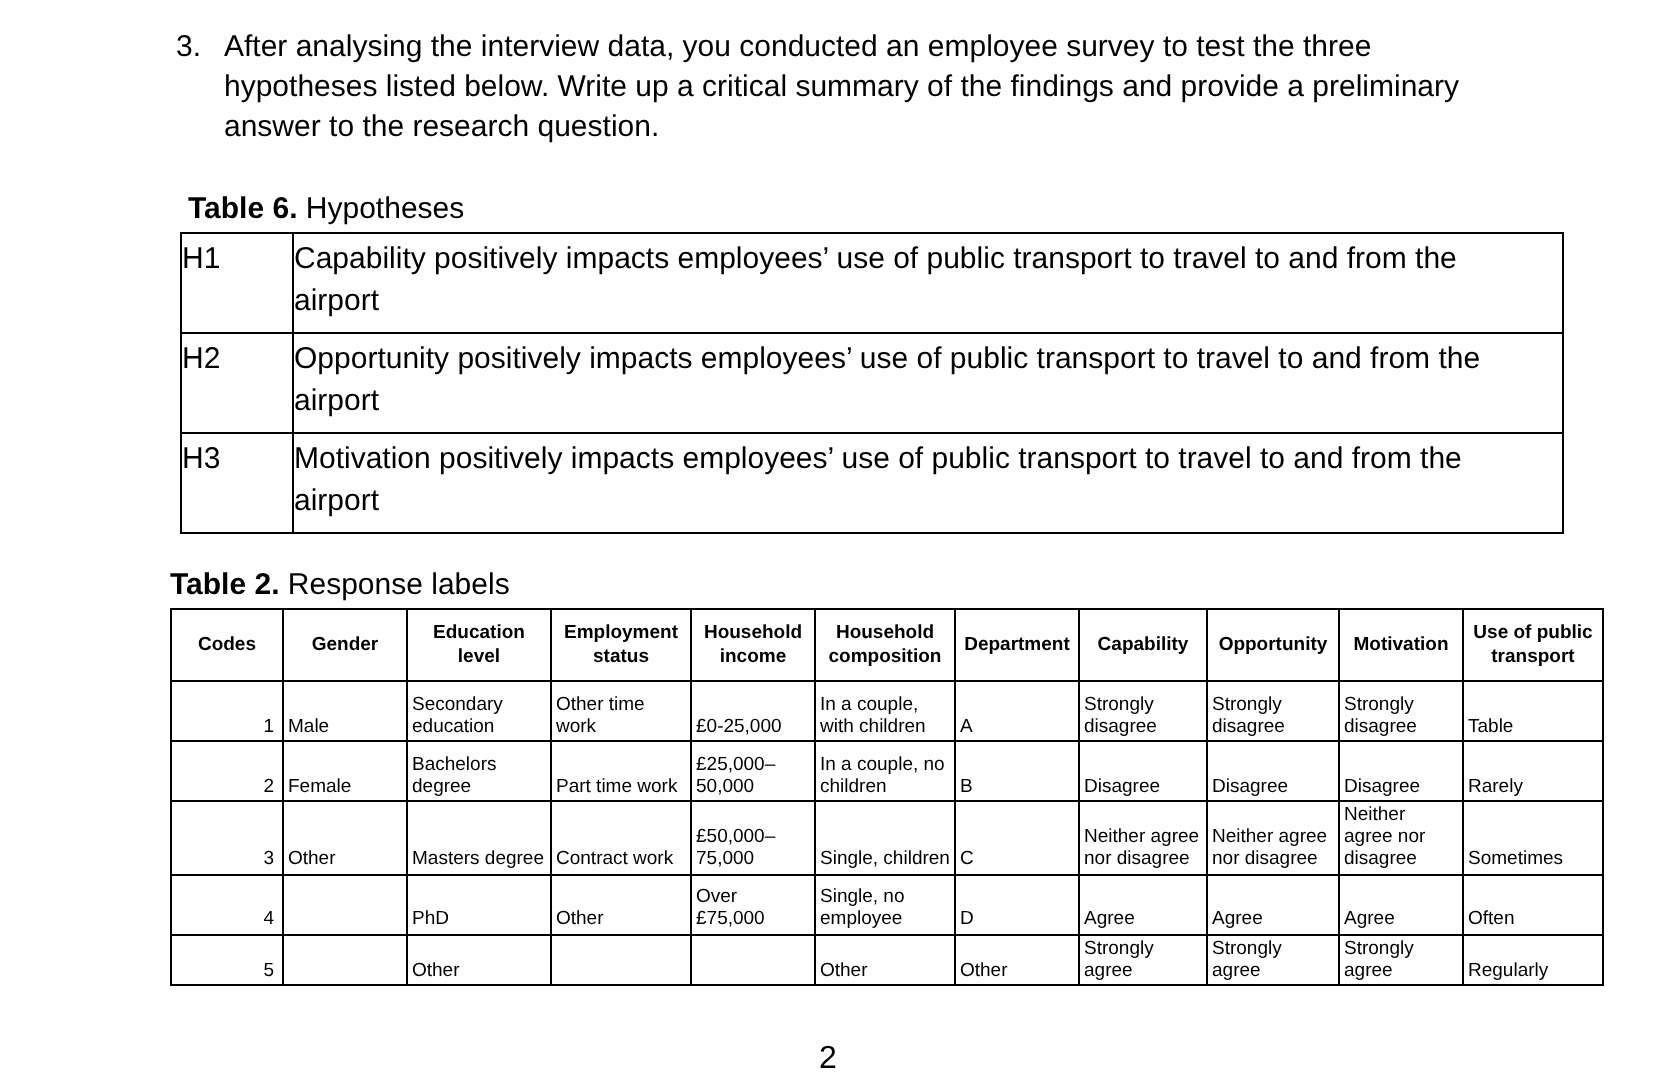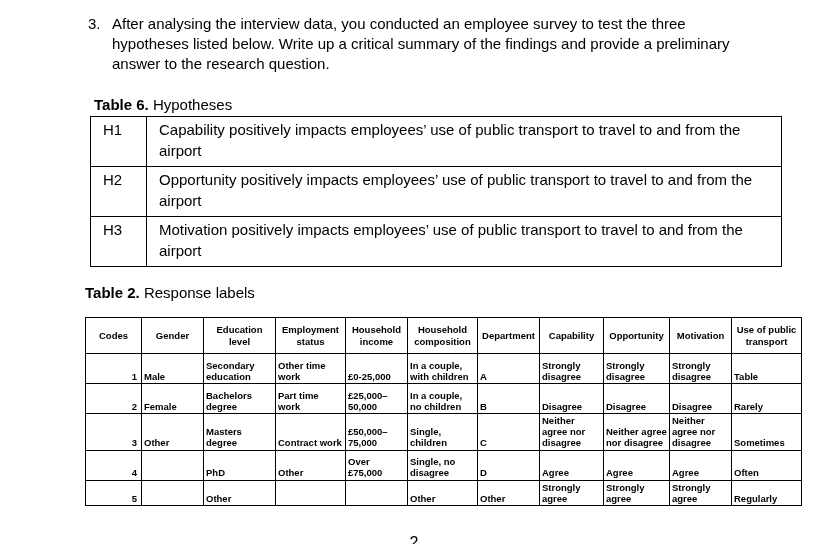--- a/index.html
+++ b/index.html
@@ -30,29 +30,29 @@
   }
   table.table1 {
     margin-left: 90px;
     width: 692px;
     border-collapse: collapse;
     font-size: 15px;
     table-layout: fixed;
   }
   table.table1 td {
     border: 1px solid #000;
-    padding: 2px 8px 5px 12px;
+    padding: 2px 8px 5px 0;
     vertical-align: top;
     line-height: 21px;
   }
   table.table1 td.code { width: 56px; }
 
   
   .t2-caption {
-    margin: 17px 0 16px 85px;
+    margin: 17px 0 3px 85px;
     font-size: 15px;
   }
   table.table2 {
     margin-left: 85px;
     width: 716px;
     border-collapse: collapse;
     font-size: 9.5px;
     table-layout: fixed;
     line-height: 1.18;
     border-radius: 28px;
@@ -66,21 +66,20 @@
   table.table2 th {
     font-weight: bold;
     text-align: center;
     vertical-align: middle;
     height: 36px;
   }
   table.table2 td {
     vertical-align: bottom;
     text-align: left;
     height: 30px;
-    font-weight: bold;
   }
   table.table2 tbody tr:last-child td { height: 15px; }
   table.table2 td:first-child { text-align: right; padding-right: 4px; }
 
   .bold { font-weight: bold; }
 
   
   .page-num {
     margin-top: 28px;
     text-align: center;
@@ -190,21 +189,21 @@
           <td>Neither agree nor disagree</td>
           <td>Neither agree nor disagree</td>
           <td>Sometimes</td>
         </tr>
         <tr>
           <td>4</td>
           <td></td>
           <td>PhD</td>
           <td>Other</td>
           <td>Over £75,000</td>
-          <td>Single, no disagree</td>
+          <td>Single, no employee</td>
           <td>D</td>
           <td>Agree</td>
           <td>Agree</td>
           <td>Agree</td>
           <td>Often</td>
         </tr>
         <tr>
           <td>5</td>
           <td></td>
           <td>Other</td>

